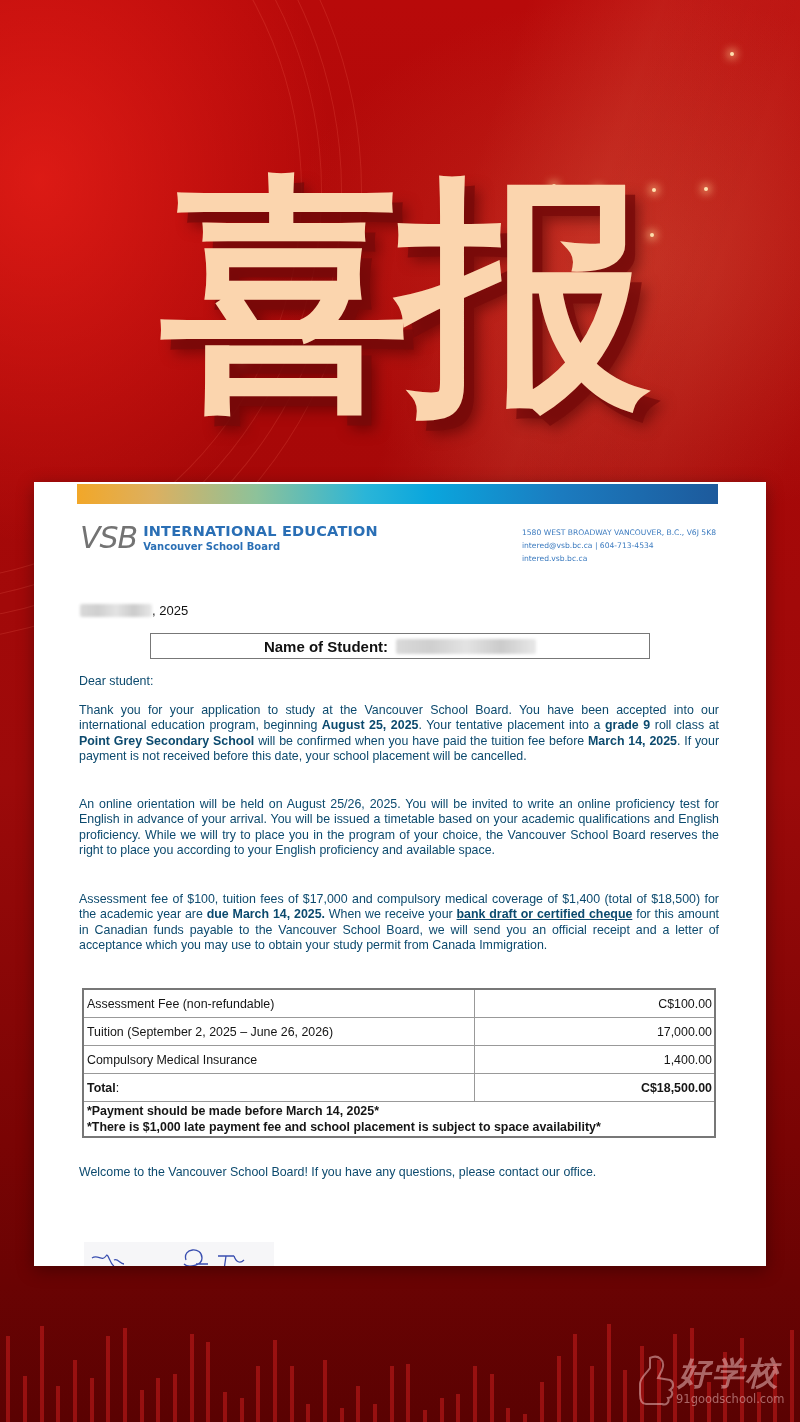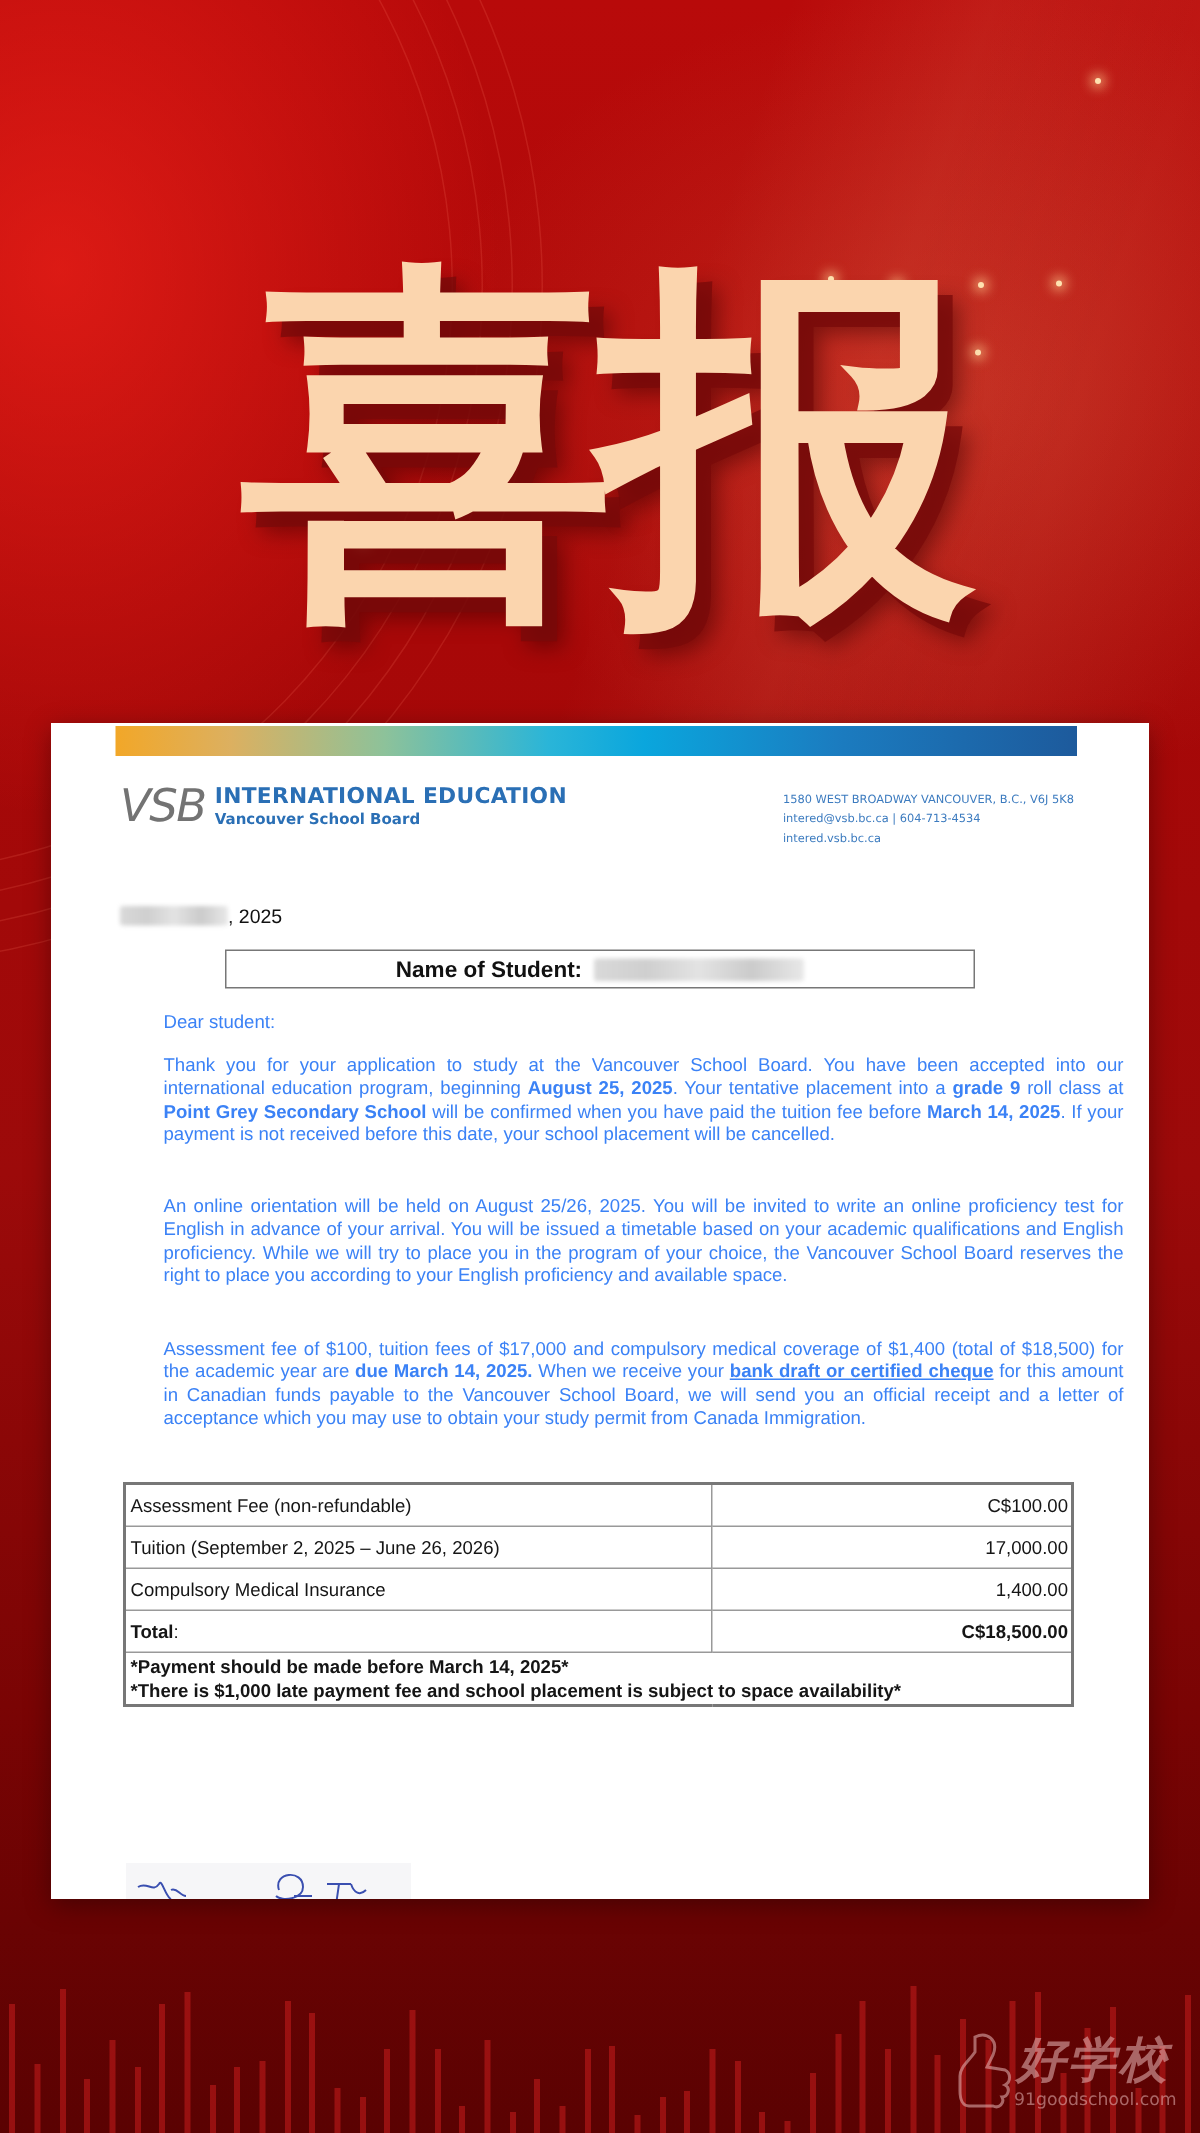--- a/index.html
+++ b/index.html
@@ -19,21 +19,21 @@
     position:absolute; top:-100px; width:260px; height:900px;
     background:linear-gradient(90deg, rgba(255,180,140,0) 0%, rgba(255,160,120,0.12) 50%, rgba(255,180,140,0) 100%);
     transform:rotate(18deg);
   }
   .sparkle {
     position:absolute; width:4px; height:4px; border-radius:50%;
     background:#ffe2b0; box-shadow:0 0 8px 3px rgba(255,200,140,0.7);
   }
   .headline {
     position:absolute; left:0; top:158px; width:800px; text-align:center;
-    font-family:Liberation Sans, sans-serif; font-weight:bold;
+    font-family:Liberation Serif, serif; font-weight:bold;
     font-size:250px; line-height:280px; letter-spacing:-10px;
     color:#fbd5ae;
     text-shadow: 10px 10px 0 rgba(120,10,10,0.75), 14px 14px 14px rgba(60,0,0,0.5);
   }
   .bars {
     position:absolute; left:0; bottom:0; width:800px; height:130px;
     display:flex; align-items:flex-end; gap:0;
   }
   .bar { flex:1; display:flex; justify-content:center; align-items:flex-end; }
   .bar span { width:4px; background:rgba(200,30,30,0.55); display:block; }
@@ -65,21 +65,21 @@
     display:inline-block; background:linear-gradient(90deg,#d9d9d9,#cfcfcf,#e3e3e3,#cbcbcb,#e8e8e8);
     filter:blur(1.5px); border-radius:2px;
   }
   .name-box {
     position:absolute; left:116px; top:151px; width:498px; height:24px;
     border:1px solid #777; display:flex; align-items:center; justify-content:center;
     font-size:15px; font-weight:bold;
   }
   .para {
     position:absolute; left:45px; width:640px;
-    font-size:12.4px; line-height:15.3px; text-align:justify; color:#3b82f6;margin-left:30px;
+    font-size:12.4px; line-height:15.3px; text-align:justify; color:#0c4a6e;
   }
   .para b { font-weight:bold; }
   .para u { text-decoration:underline; font-weight:bold; }
 
   .fee-table {
     position:absolute; left:48px; top:506px; width:634px;
     border-collapse:collapse; font-size:12.4px; color:#151515;
     border:2px solid #777;
   }
   .fee-table td { border:1px solid #999; height:27px; padding:0 2px 0 3px; }
@@ -320,20 +320,21 @@
     </tr>
     <tr>
       <td class="note" colspan="2">
         <div>*Payment should be made before March 14, 2025*</div>
         <div>*There is $1,000 late payment fee and school placement is subject to space availability*</div>
       </td>
     </tr>
   </tbody>
     </table>
 
+  <div class="para" style="top:683px;">Welcome to the Vancouver School Board! If you have any questions, please contact our office.</div>
 
   <div class="sig">
     <svg width="190" height="30" viewBox="0 0 190 30">
       <path d="M8 16 C14 12, 18 20, 22 14 C24 10, 26 22, 30 24 M30 18 C34 16, 36 22, 40 22" stroke="#3a4fb0" stroke-width="1.3" fill="none"></path>
       <path d="M102 18 C98 6, 118 4, 118 16 C118 24, 104 26, 100 22 M112 22 L124 22" stroke="#3a4fb0" stroke-width="1.3" fill="none"></path>
       <path d="M134 14 L150 14 M142 14 L140 28 M150 14 C152 20, 156 22, 160 18" stroke="#3a4fb0" stroke-width="1.3" fill="none"></path>
     </svg>
   </div>
 </div>
 

